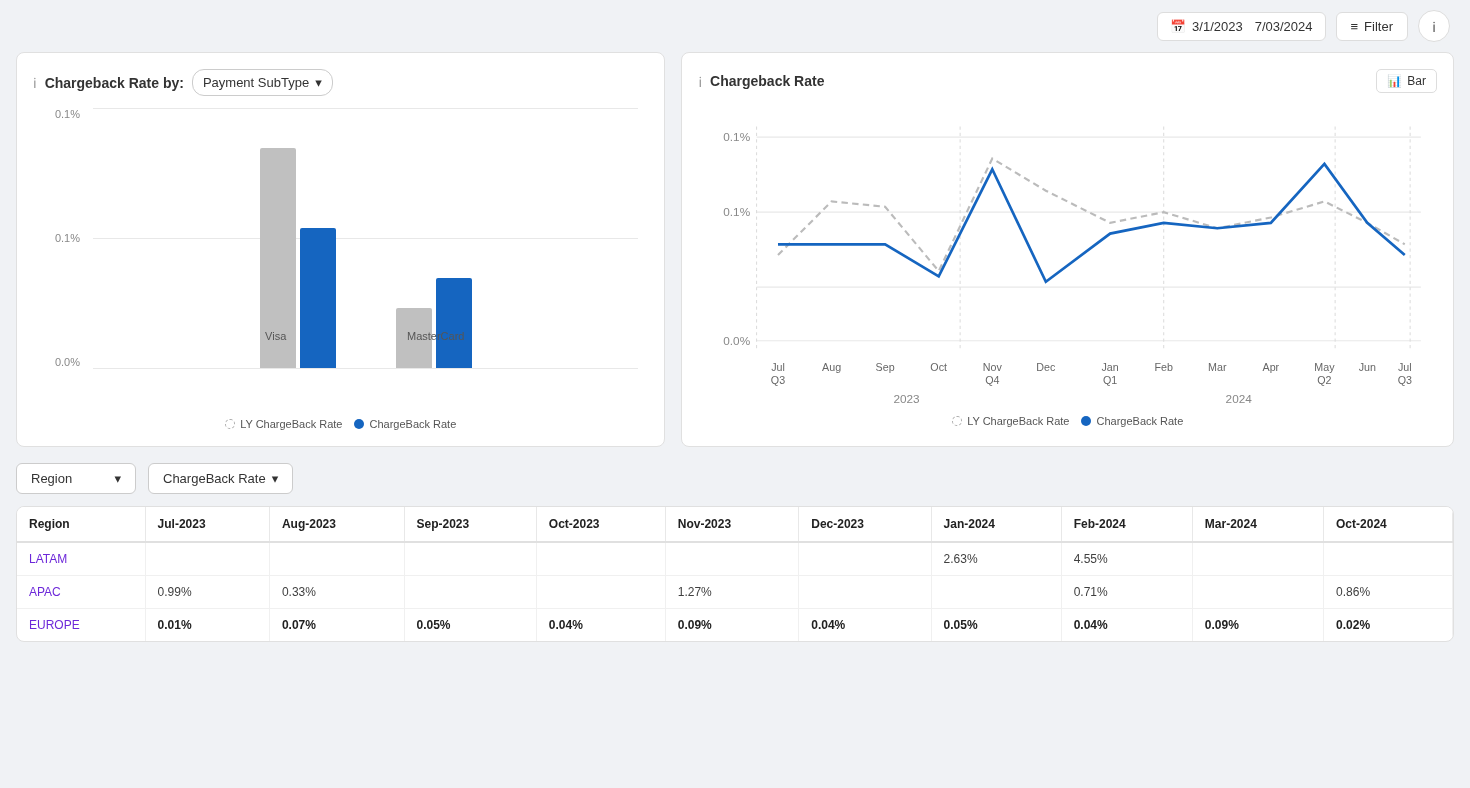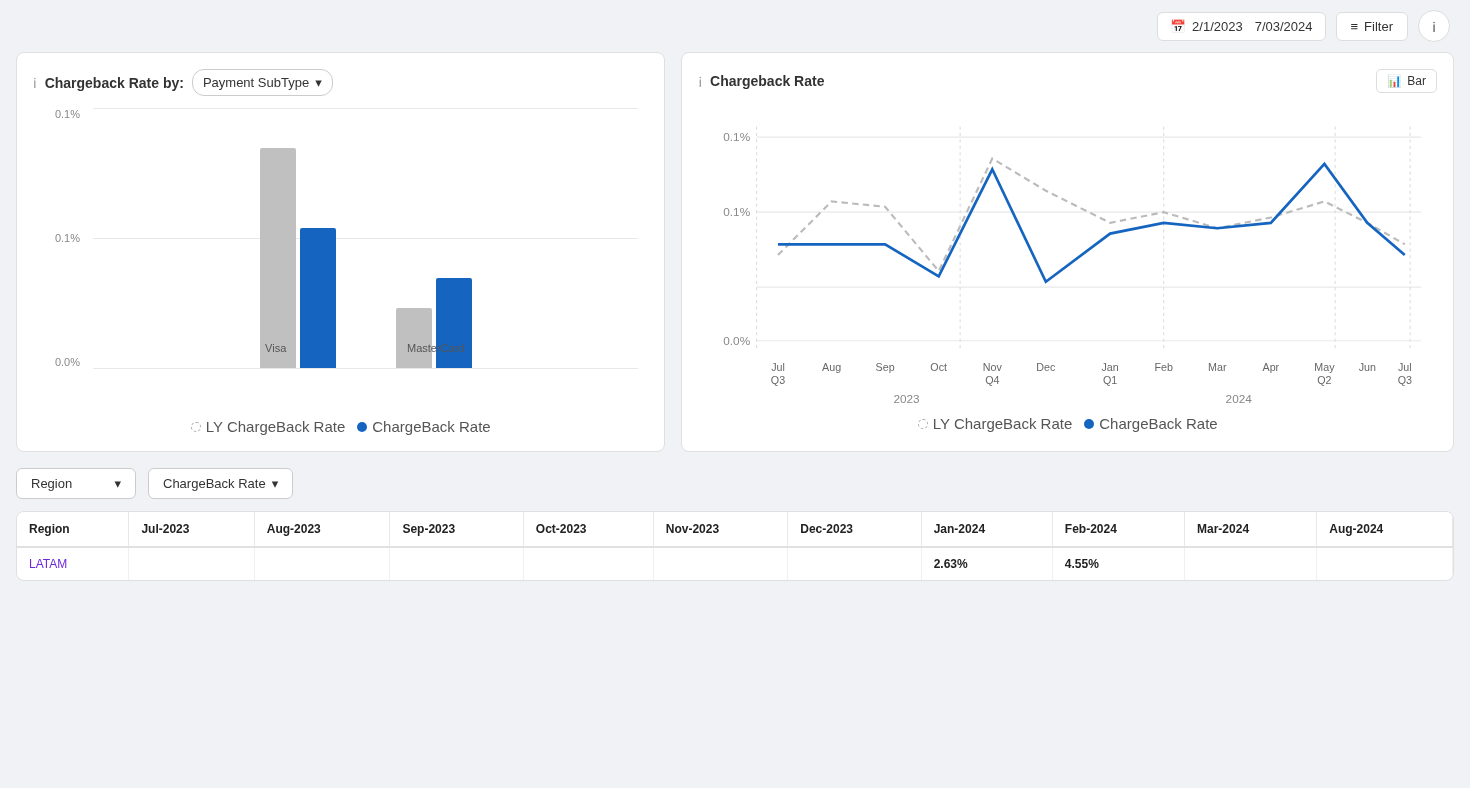--- a/index.html
+++ b/index.html
@@ -77,28 +77,28 @@
       display: flex; align-items: flex-end; justify-content: center; gap: 60px;
     }
 
     .bar-group { display: flex; align-items: flex-end; gap: 6px; flex-direction: column; align-items: center; }
     .bar-pair { display: flex; align-items: flex-end; gap: 4px; }
     .bar { width: 36px; border-radius: 2px 2px 0 0; }
     .bar.gray { background: #c0c0c0; }
     .bar.blue { background: #1565c0; }
 
     .bar-x-labels {
-      position: absolute; bottom: 0; left: 0; right: 0; height: 40px;
+      position: absolute; bottom: 12px; left: 0; right: 0; height: 40px;
       display: flex; justify-content: center; gap: 60px; align-items: center;
     }
     .bar-x-label { font-size: 11px; color: #555; text-align: center; width: 80px; }
 
     .legend {
       display: flex; justify-content: center; gap: 12px; margin-top: 10px;
-      font-size: 15px; color: #555;
+      font-size: 11px; color: #555;
     }
     .legend-item { display: flex; align-items: center; gap: 5px; }
     .legend-dot { width: 10px; height: 10px; border-radius: 50%; }
     .legend-dot.gray { background: #c0c0c0; border: 2px solid #c0c0c0; background: none; border-radius: 50%; width: 8px; height: 8px; border: 1.5px dashed #aaa; }
     .legend-dot.blue-dot { background: #1565c0; width: 10px; height: 10px; border-radius: 50%; }
 
     
     .line-chart-area {
       position: relative; height: 300px;
     }
@@ -136,21 +136,21 @@
 
     
     svg.line-chart { width: 100%; height: 100%; }
   </style>
 </head>
 <body>
 
 <div class="top-bar">
   <div class="date-range-btn">
     <span>📅</span>
-    <span>2/1/2023</span>
+    <span>3/1/2023</span>
     <span></span>
     <span>7/03/2024</span>
   </div>
   <div class="filter-btn">
     <span>≡</span>
     <span>Filter</span>
   </div>
   <div class="info-btn">
     <span>ℹ</span>
   </div>
@@ -305,34 +305,60 @@
           <th>Region</th>
           <th>Jul-2023</th>
           <th>Aug-2023</th>
           <th>Sep-2023</th>
           <th>Oct-2023</th>
           <th>Nov-2023</th>
           <th>Dec-2023</th>
           <th>Jan-2024</th>
           <th>Feb-2024</th>
           <th>Mar-2024</th>
-          <th>Aug-2024</th>
+          <th>Oct-2024</th>
         </tr>
       </thead>
       <tbody id="table-body">
       <tr>
             <td>LATAM</td>
             <td></td>
             <td></td>
             <td></td>
             <td></td>
             <td></td>
             <td></td>
             <td class="val-blue">2.63%</td>
             <td class="val-blue">4.55%</td>
             <td></td>
             <td></td>
           </tr>
+          <tr>
+            <td>APAC</td>
+            <td class="val-blue">0.99%</td>
+            <td class="val-blue">0.33%</td>
+            <td></td>
+            <td></td>
+            <td class="val-blue">1.27%</td>
+            <td></td>
+            <td></td>
+            <td class="val-blue">0.71%</td>
+            <td></td>
+            <td class="val-blue">0.86%</td>
+          </tr>
+          <tr>
+            <td>EUROPE</td>
+            <td class="val-blue">0.01%</td>
+            <td class="val-blue">0.07%</td>
+            <td class="val-blue">0.05%</td>
+            <td class="val-blue">0.04%</td>
+            <td class="val-blue">0.09%</td>
+            <td class="val-blue">0.04%</td>
+            <td class="val-blue">0.05%</td>
+            <td class="val-blue">0.04%</td>
+            <td class="val-blue">0.09%</td>
+            <td class="val-blue">0.02%</td>
+          </tr>
         </tbody>
     </table>
   </div>
 
 </div>
 
 </body></html>

